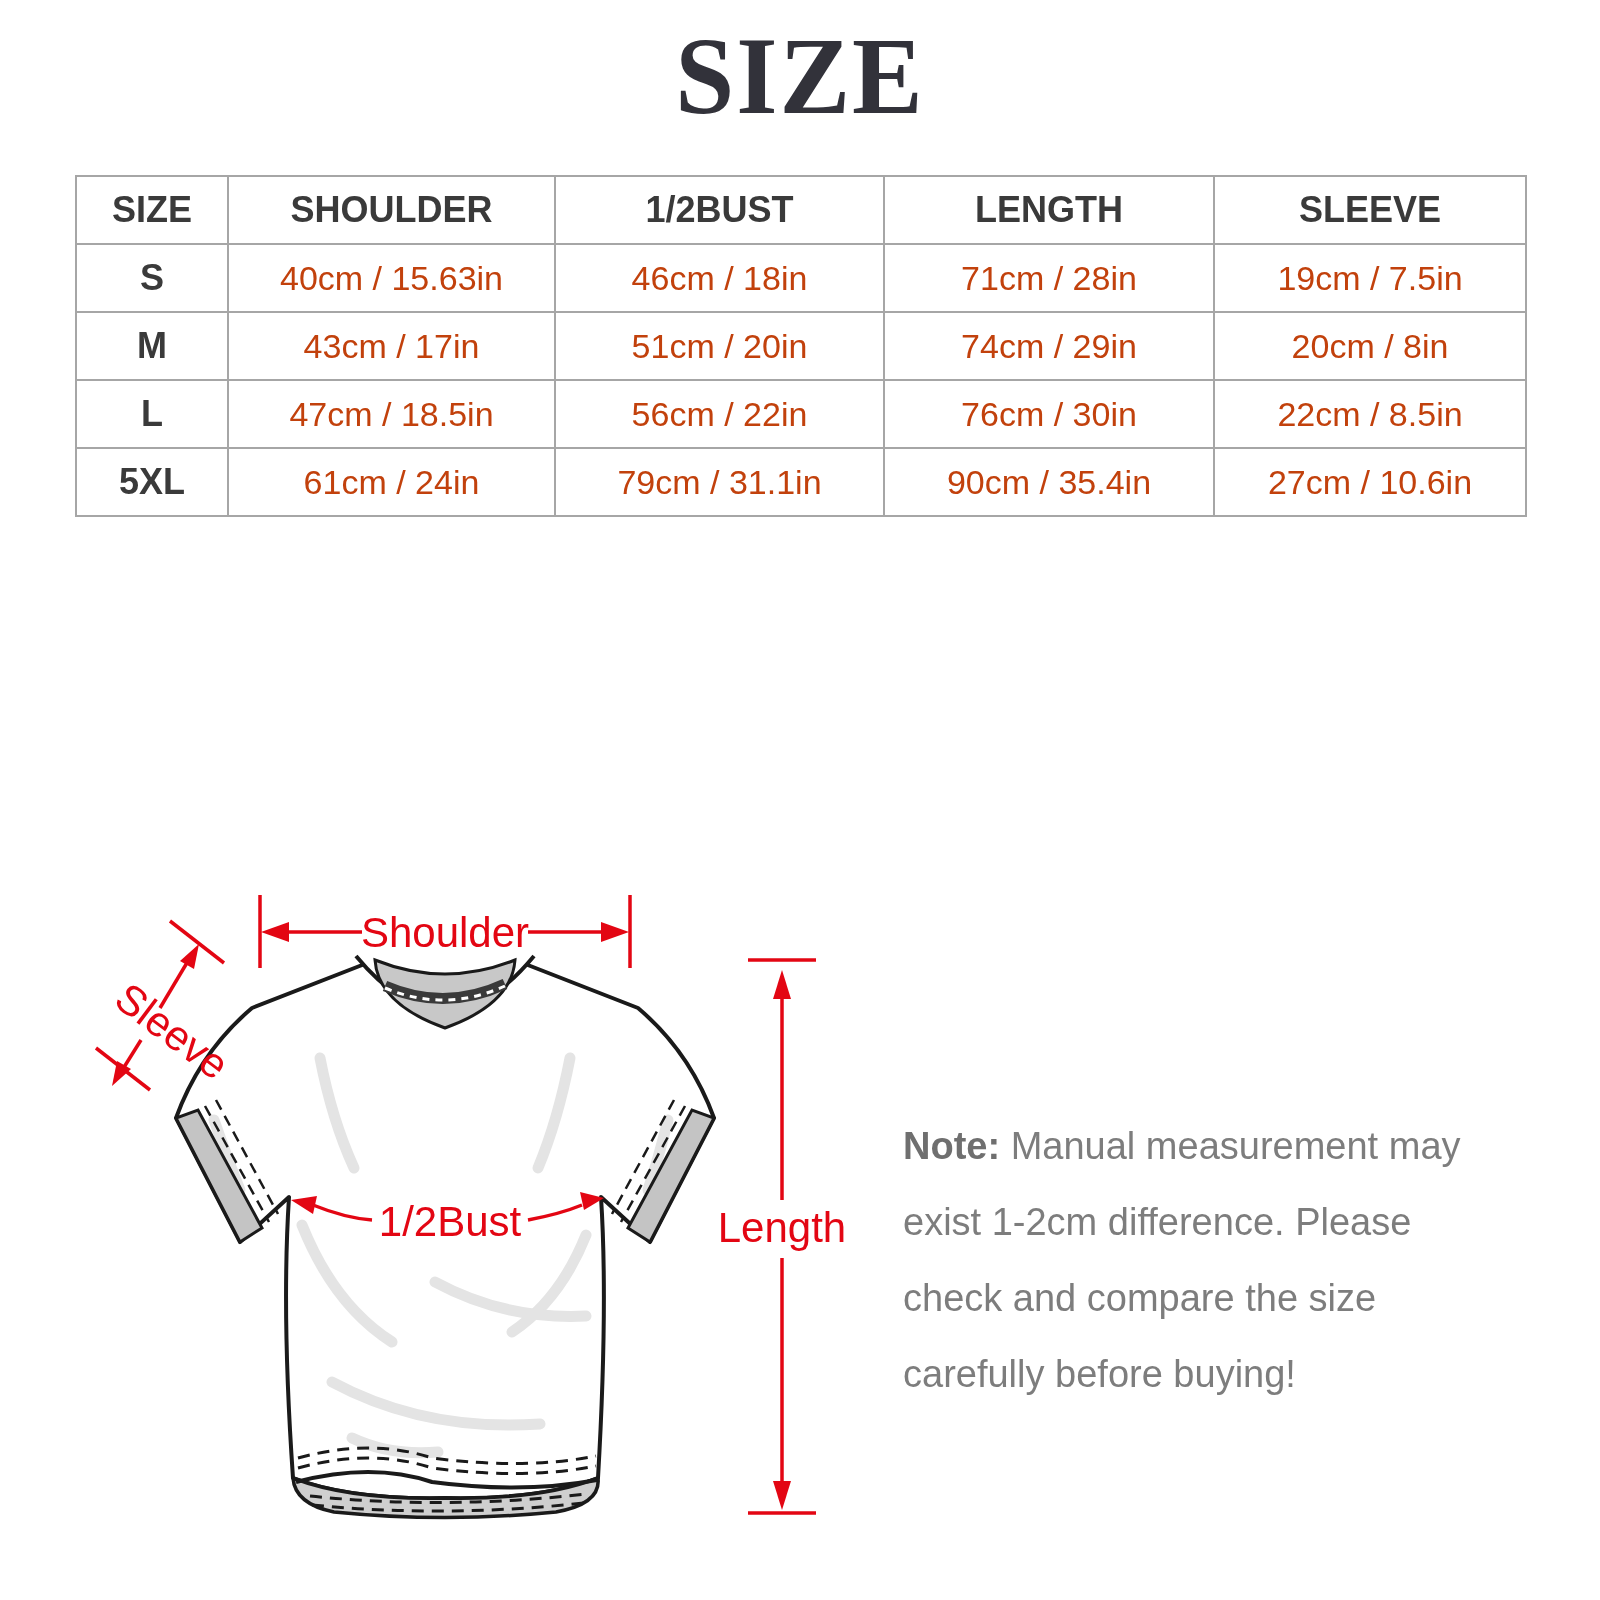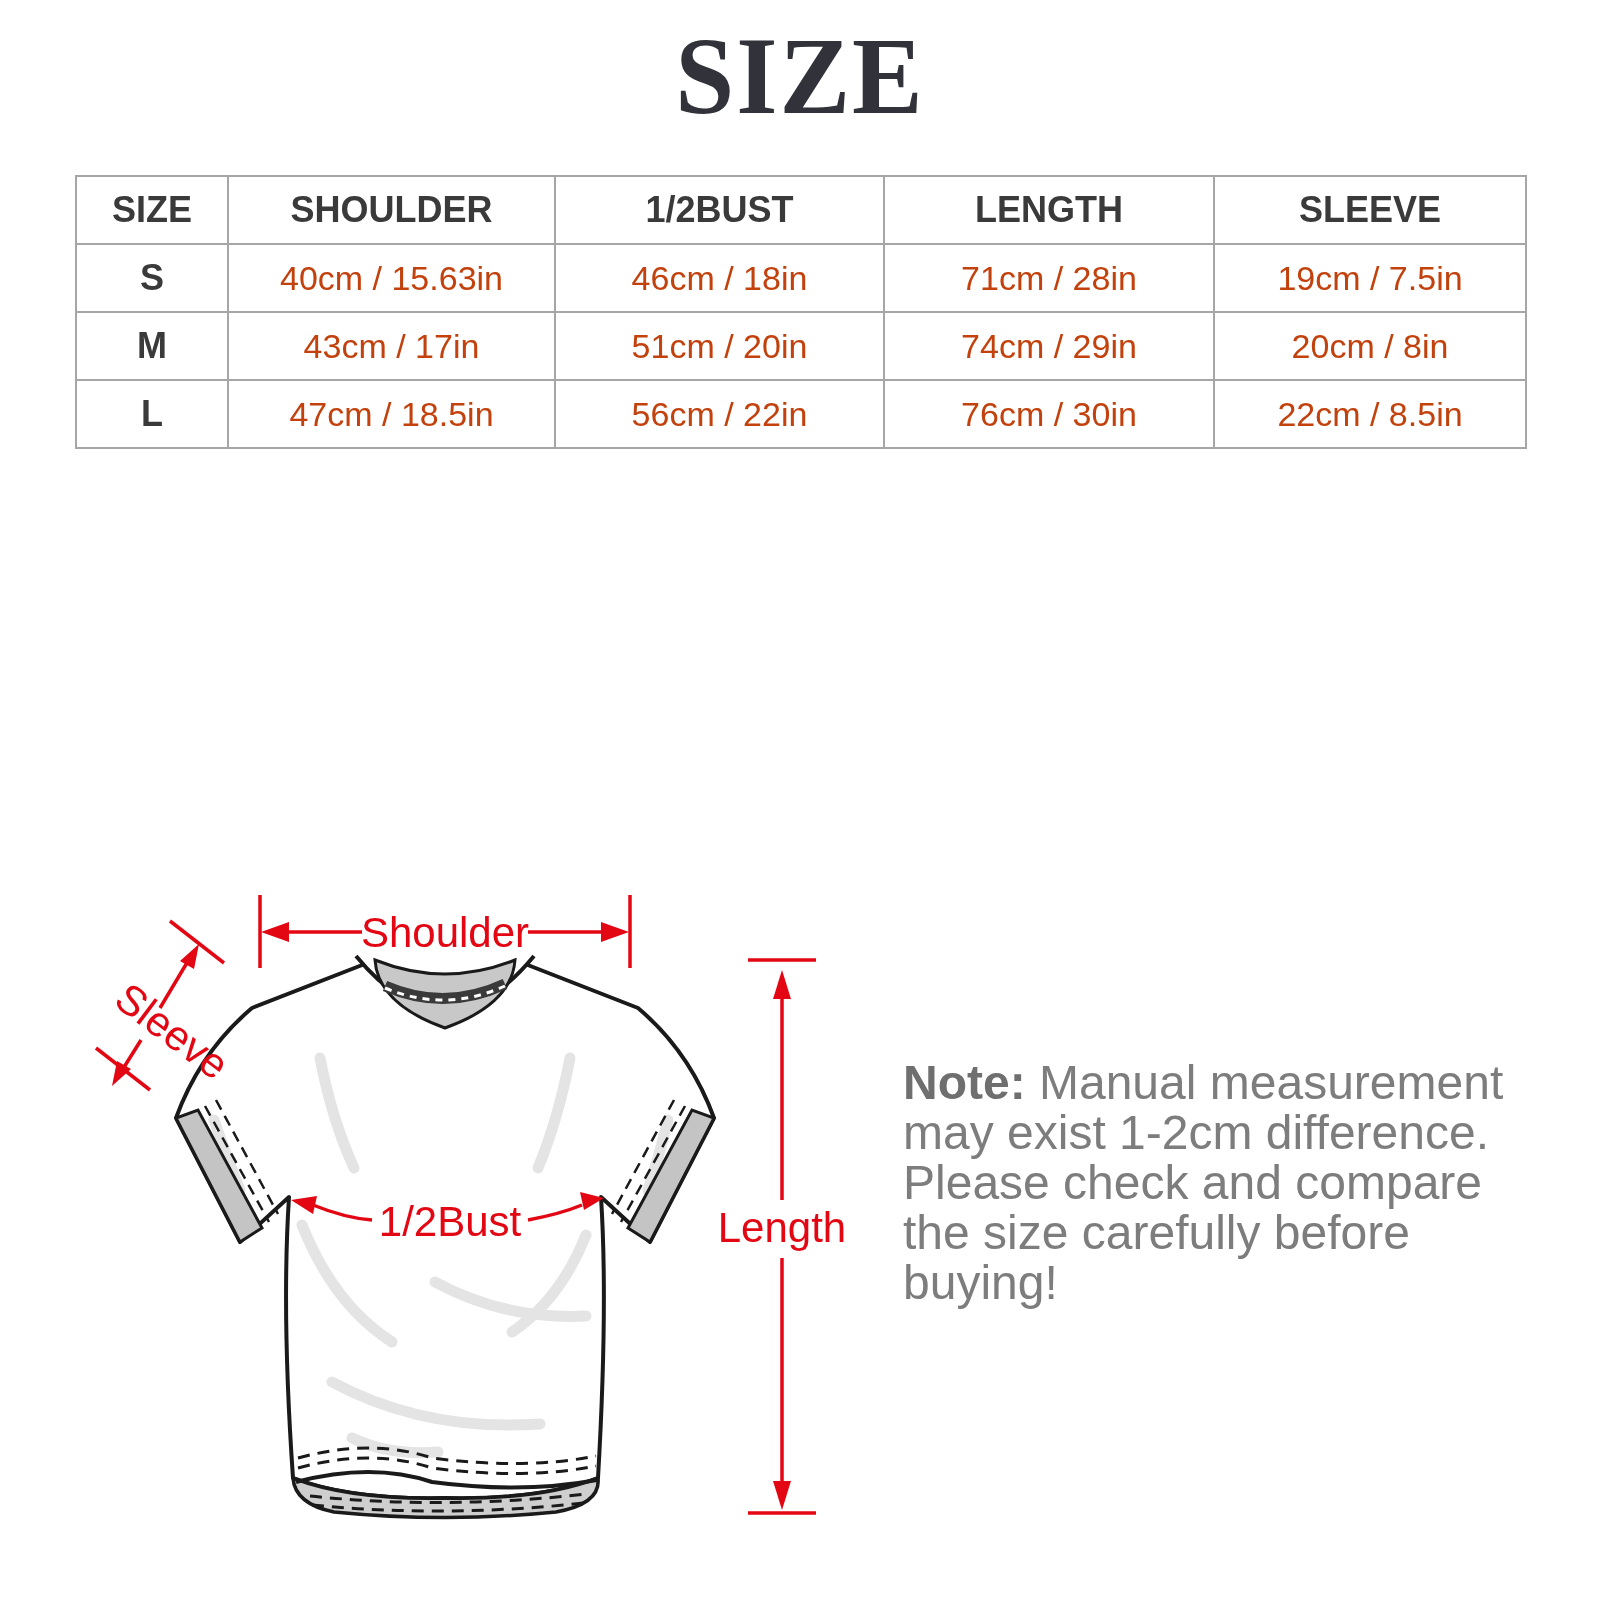--- a/index.html
+++ b/index.html
@@ -25,22 +25,22 @@
     padding:0;
   }
   table.size-table th{
     font-size:36px;font-weight:bold;color:#3a3a3a;
   }
   table.size-table td.size-col{
     font-size:36px;font-weight:bold;color:#3a3a3a;
   }
 
   .note-block{
-    position:absolute;left:903px;top:1058px;width:618px;
-    font-size:48px;line-height:50px;color:#7d7d7d;
+    position:absolute;left:903px;top:1108px;width:618px;
+    font-size:38px;line-height:76px;color:#7d7d7d;
   }
   .note-block .note-label{font-weight:bold;color:#6f6f6f;}
 
   svg.diagram{position:absolute;left:0;top:0;}
   .red-label{
     font-family:"Liberation Sans",sans-serif;
     font-size:42px;fill:#e30613;
   }
 </style>
 </head>
@@ -80,20 +80,27 @@
         <td>74cm / 29in</td>
         <td>20cm / 8in</td>
       </tr>
       <tr>
         <td class="size-col">L</td>
         <td>47cm / 18.5in</td>
         <td>56cm / 22in</td>
         <td>76cm / 30in</td>
         <td>22cm / 8.5in</td>
       </tr>
+      <tr>
+        <td class="size-col">5XL</td>
+        <td>61cm / 24in</td>
+        <td>79cm / 31.1in</td>
+        <td>90cm / 35.4in</td>
+        <td>27cm / 10.6in</td>
+      </tr>
     </tbody>
 </table>
 
 <svg class="diagram" width="1600" height="1600" viewBox="0 0 1600 1600">
 
   <g>
 
     <path d="M 375,960
              L 252,1008
              Q 200,1052 176,1118

